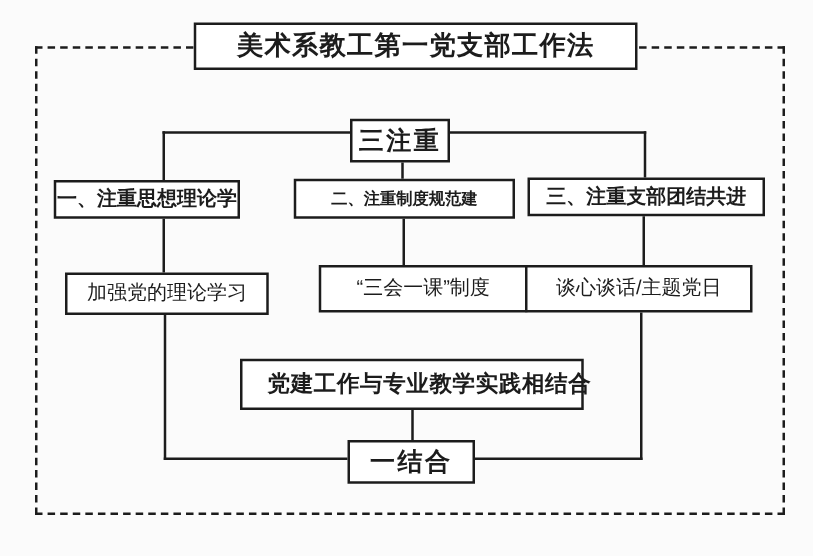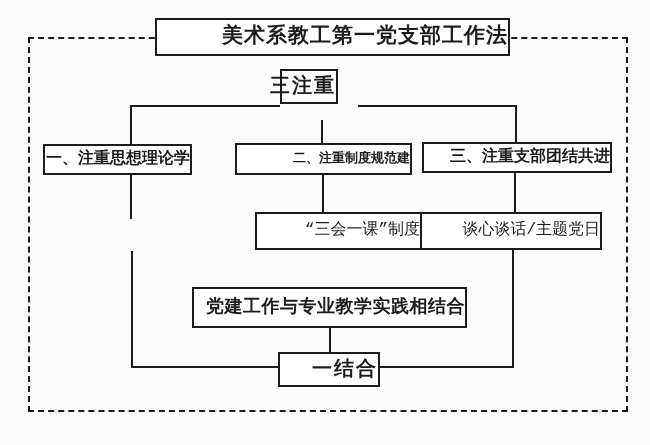--- a/index.html
+++ b/index.html
@@ -22,30 +22,29 @@
     left:28px;top:37px;width:600px;height:375px;
     border:2px dashed var(--line);
     box-sizing:border-box;
     z-index:1;
   }
   .box{
     position:absolute;
     background:var(--box-bg);
     border:2px solid var(--line);
     box-sizing:border-box;
-    display:flex;align-items:center;justify-content:flex-end;
+    display:flex;align-items:center;justify-content:center;
     text-align:center;
     z-index:3;
     line-height:1.1;
     white-space:nowrap;
-    font-family:Liberation Mono, monospace;
   }
   .bold{font-weight:bold;}
   .title-box{left:155px;top:18px;width:355px;height:38px;font-size:21px;letter-spacing:1px;z-index:4;}
-  .node-top{left:280px;top:69px;width:58px;height:35px;font-size:20px;letter-spacing:2px;}
+  .node-top{left:280px;top:95px;width:80px;height:35px;font-size:20px;letter-spacing:2px;}
   .h-col1{left:43px; top:144px;width:149px;height:31px;font-size:16px;}
   .h-col2{left:235px;top:143px;width:177px;height:32px;font-size:13px;}
   .h-col3{left:422px;top:142px;width:190px;height:31px;font-size:16px;}
   .d-col1{left:52px; top:218px;width:163px;height:34px;font-size:16px;font-weight:normal;}
   .d-col2{left:255px;top:212px;width:167px;height:38px;font-size:16px;font-weight:normal;}
   .d-col3{left:420px;top:212px;width:182px;height:38px;font-size:16px;font-weight:normal;}
   .integration-box{left:192px;top:287px;width:275px;height:41px;font-size:18px;letter-spacing:0.5px;padding-left:28px;}
   .node-bottom{left:278px;top:352px;width:102px;height:35px;font-size:20px;letter-spacing:2px;}
   .line{
     position:absolute;
@@ -103,20 +102,23 @@
   <div class="box bold h-col1">
     <span>一、注重思想理论学</span>
   </div>
   <div class="box bold h-col2">
     <span>二、注重制度规范建</span>
   </div>
   <div class="box bold h-col3">
     <span>三、注重支部团结共进</span>
   </div>
 
+  <div class="box d-col1">
+    <span>加强党的理论学习</span>
+  </div>
   <div class="box d-col2">
     <span>“三会一课”制度</span>
   </div>
   <div class="box d-col3">
     <span>谈心谈话/主题党日</span>
   </div>
 
   <div class="box bold integration-box">
     <span>党建工作与专业教学实践相结合</span>
   </div>

